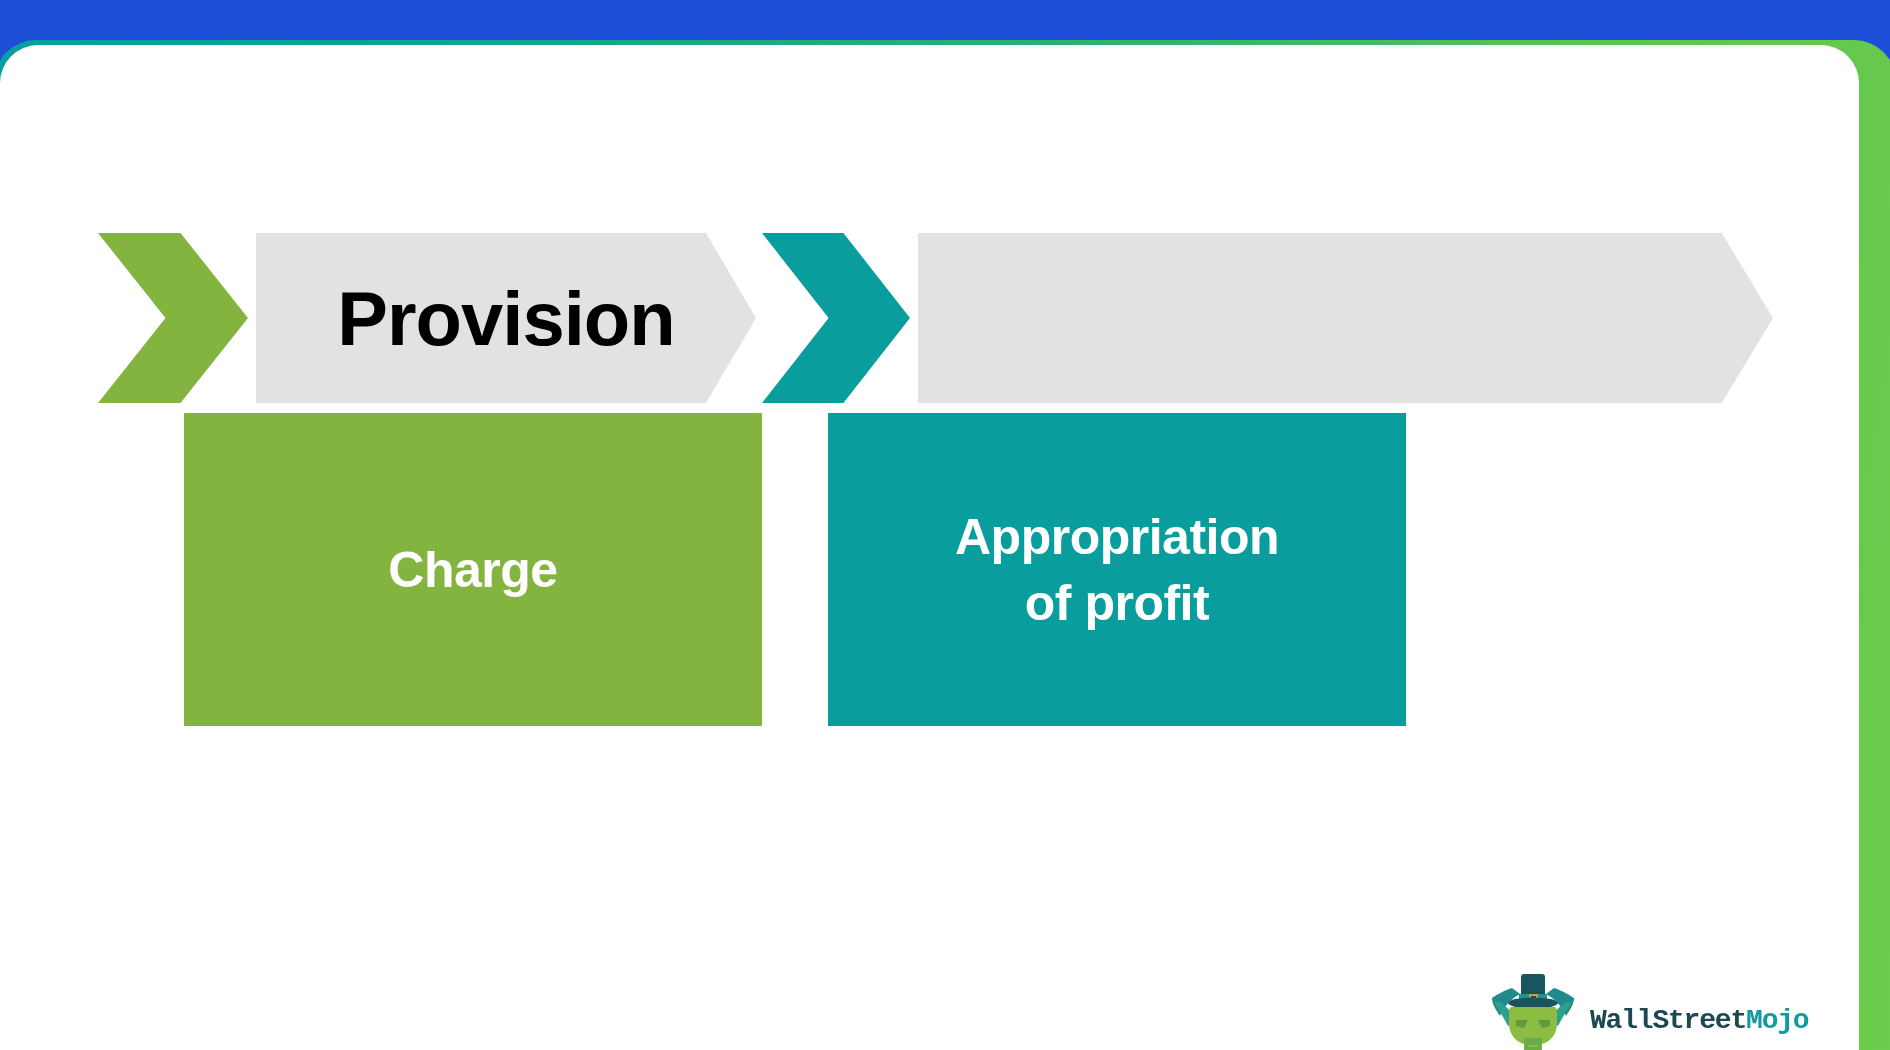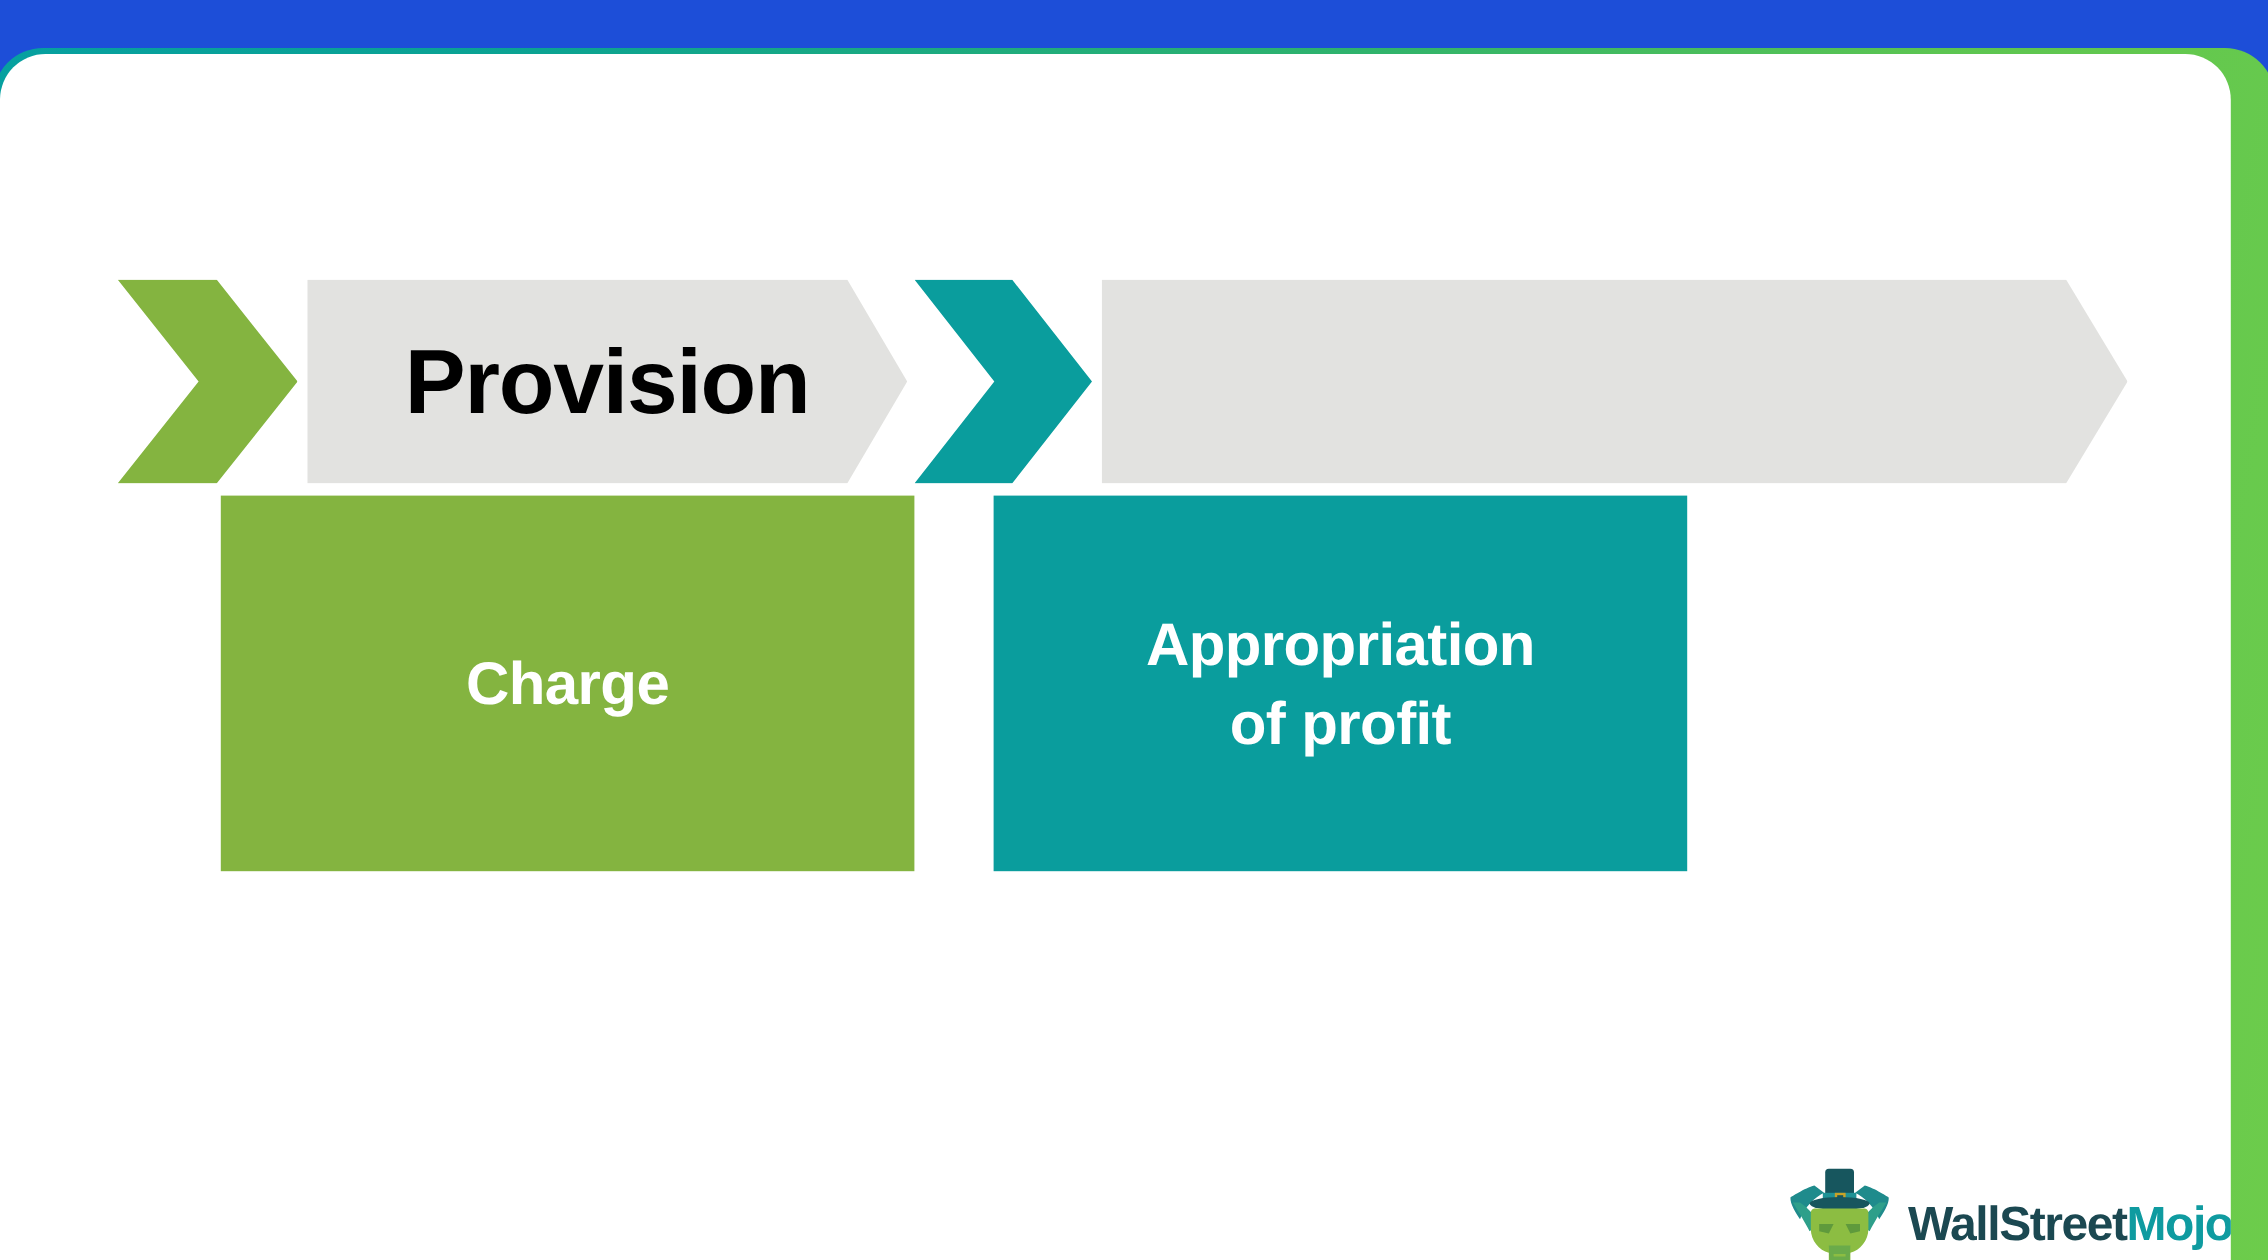--- a/index.html
+++ b/index.html
@@ -86,24 +86,24 @@
 
   
   #logo {
     position:absolute;
     left:1490px; top:925px;
     width:345px; height:100px;
     display:flex; align-items:center; gap:14px;
   }
   #logo-mark { width:86px; height:96px; flex:0 0 86px; }
   #logo-text {
-    font-size:40px; font-weight:bold;
+    font-size:28px; font-weight:bold;
     letter-spacing:-1.2px;
     white-space:nowrap;
-    font-family:Liberation Sans, sans-serif;
+    font-family:Liberation Mono, monospace;
   }
   .lt-dark { color:#1b4851; }
   .lt-teal { color:#0f9ba0; }
 </style>
 </head>
 <body>
 
 <div id="frame">
 
   <div id="card-border"></div>

